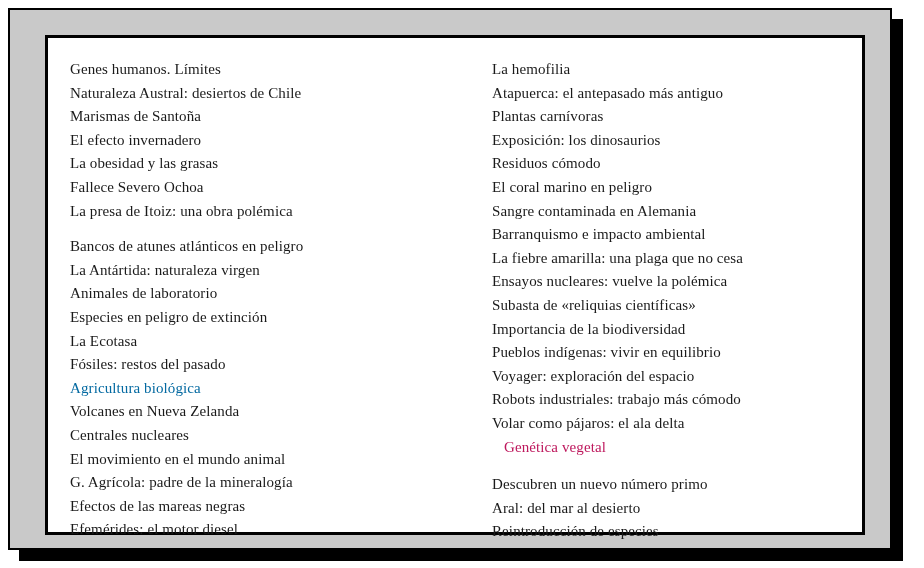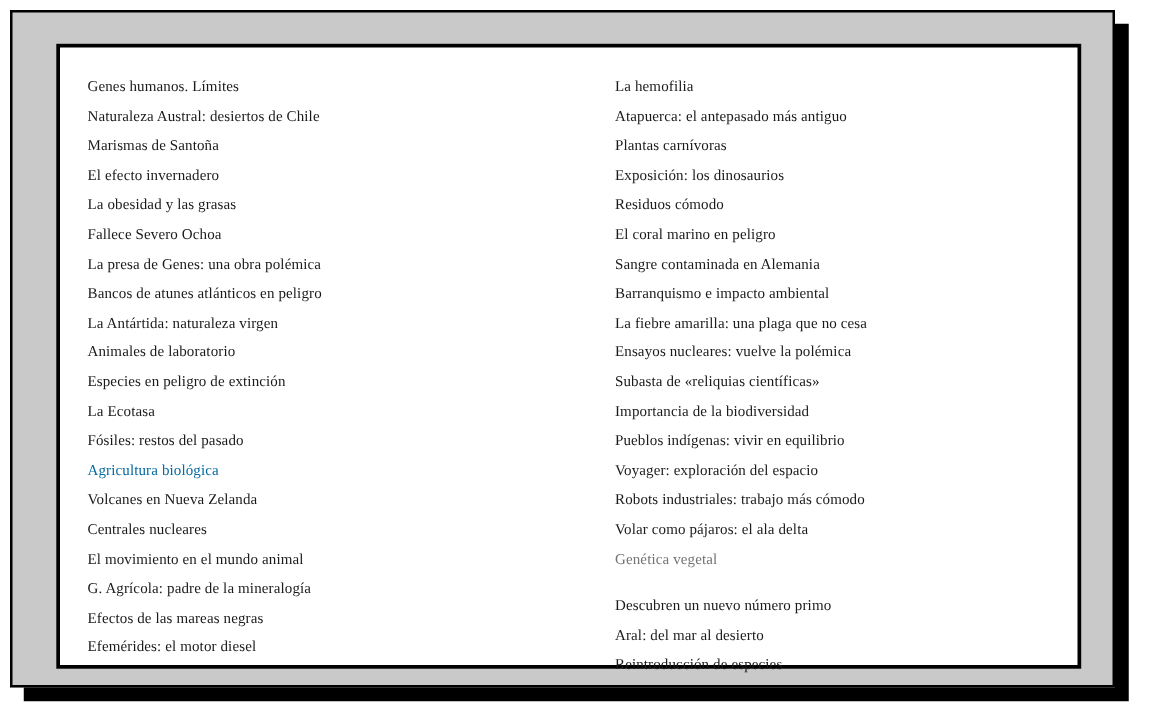--- a/index.html
+++ b/index.html
@@ -52,43 +52,43 @@
   }
   .col {
     width: 422px;
     flex: 0 0 422px;
   }
   .col.right {
     width: auto;
     flex: 1 1 auto;
   }
   .topic-line {
-    font-size: 12px;
+    font-size: 15px;
     line-height: 23.6px;
     color: #1a1a1a;
     white-space: nowrap;
     letter-spacing: 0.1px;
   }
 </style>
 </head>
 <body style="background: rgb(255, 255, 255);">
 
 <div class="page">
   <div class="panel" style="background: rgb(201, 201, 201); border-color: rgb(0, 0, 0); box-shadow: rgb(0, 0, 0) 11px 11px 0px 0px;">
     <div class="inner-box" style="background: rgb(255, 255, 255); border-color: rgb(0, 0, 0);">
       <div class="columns">
         <div class="col left">
             <div class="topic-line" style="color: rgb(26, 26, 26);">Genes humanos. Límites</div>
             <div class="topic-line" style="color: rgb(26, 26, 26);">Naturaleza Austral: desiertos de Chile</div>
             <div class="topic-line" style="color: rgb(26, 26, 26);">Marismas de Santoña</div>
             <div class="topic-line" style="color: rgb(26, 26, 26);">El efecto invernadero</div>
             <div class="topic-line" style="color: rgb(26, 26, 26);">La obesidad y las grasas</div>
             <div class="topic-line" style="color: rgb(26, 26, 26);">Fallece Severo Ochoa</div>
-            <div class="topic-line" style="color: rgb(26, 26, 26);">La presa de Genes: una obra polémica</div>
-            <div class="topic-line" style="color: rgb(26, 26, 26);">Bancos de atunes atlánticos en peligro</div>
+            <div class="topic-line" style="color: rgb(26, 26, 26);">La presa de Itoiz: una obra polémica</div>
+            <div class="topic-line" style="color: rgb(26, 26, 26); margin-top: 12px;">Bancos de atunes atlánticos en peligro</div>
             <div class="topic-line" style="color: rgb(26, 26, 26);">La Antártida: naturaleza virgen</div>
             <div class="topic-line" style="color: rgb(26, 26, 26);">Animales de laboratorio</div>
             <div class="topic-line" style="color: rgb(26, 26, 26);">Especies en peligro de extinción</div>
             <div class="topic-line" style="color: rgb(26, 26, 26);">La Ecotasa</div>
             <div class="topic-line" style="color: rgb(26, 26, 26);">Fósiles: restos del pasado</div>
             <div class="topic-line" style="color: #0369a1;">Agricultura biológica</div>
             <div class="topic-line" style="color: rgb(26, 26, 26);">Volcanes en Nueva Zelanda</div>
             <div class="topic-line" style="color: rgb(26, 26, 26);">Centrales nucleares</div>
             <div class="topic-line" style="color: rgb(26, 26, 26);">El movimiento en el mundo animal</div>
             <div class="topic-line" style="color: rgb(26, 26, 26);">G. Agrícola: padre de la mineralogía</div>
@@ -105,21 +105,21 @@
             <div class="topic-line" style="color: rgb(26, 26, 26);">Sangre contaminada en Alemania</div>
             <div class="topic-line" style="color: rgb(26, 26, 26);">Barranquismo e impacto ambiental</div>
             <div class="topic-line" style="color: rgb(26, 26, 26);">La fiebre amarilla: una plaga que no cesa</div>
             <div class="topic-line" style="color: rgb(26, 26, 26);">Ensayos nucleares: vuelve la polémica</div>
             <div class="topic-line" style="color: rgb(26, 26, 26);">Subasta de «reliquias científicas»</div>
             <div class="topic-line" style="color: rgb(26, 26, 26);">Importancia de la biodiversidad</div>
             <div class="topic-line" style="color: rgb(26, 26, 26);">Pueblos indígenas: vivir en equilibrio</div>
             <div class="topic-line" style="color: rgb(26, 26, 26);">Voyager: exploración del espacio</div>
             <div class="topic-line" style="color: rgb(26, 26, 26);">Robots industriales: trabajo más cómodo</div>
             <div class="topic-line" style="color: rgb(26, 26, 26);">Volar como pájaros: el ala delta</div>
-            <div class="topic-line" style="color: #737373;">Genética vegetal</div>
+            <div class="topic-line" style="color: #be185d; margin-left: 12px;">Genética vegetal</div>
             <div class="topic-line" style="color: rgb(26, 26, 26); margin-top: 14px;">Descubren un nuevo número primo</div>
             <div class="topic-line" style="color: rgb(26, 26, 26);">Aral: del mar al desierto</div>
             <div class="topic-line" style="color: rgb(26, 26, 26);">Reintroducción de especies</div>
           </div>
       </div>
     </div>
   </div>
 </div>
 
 </body></html>

